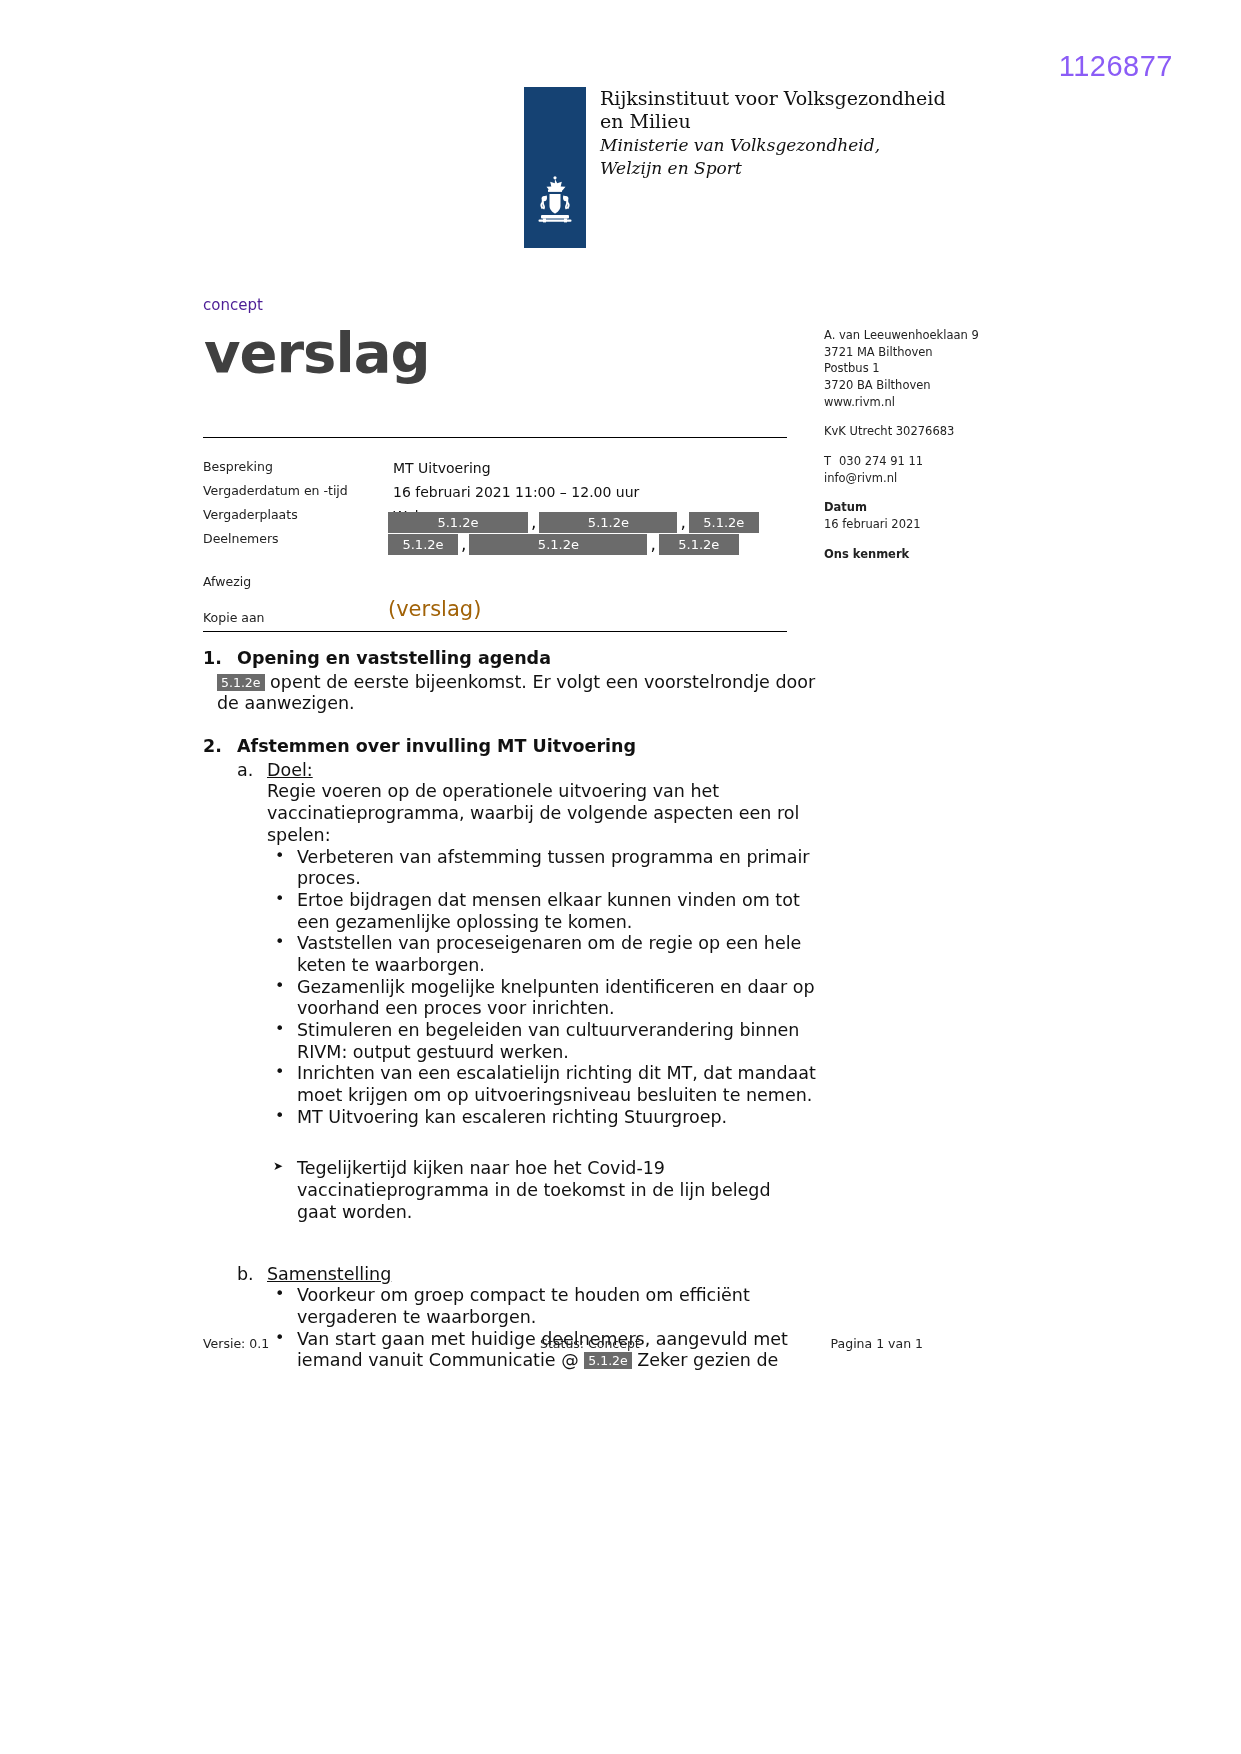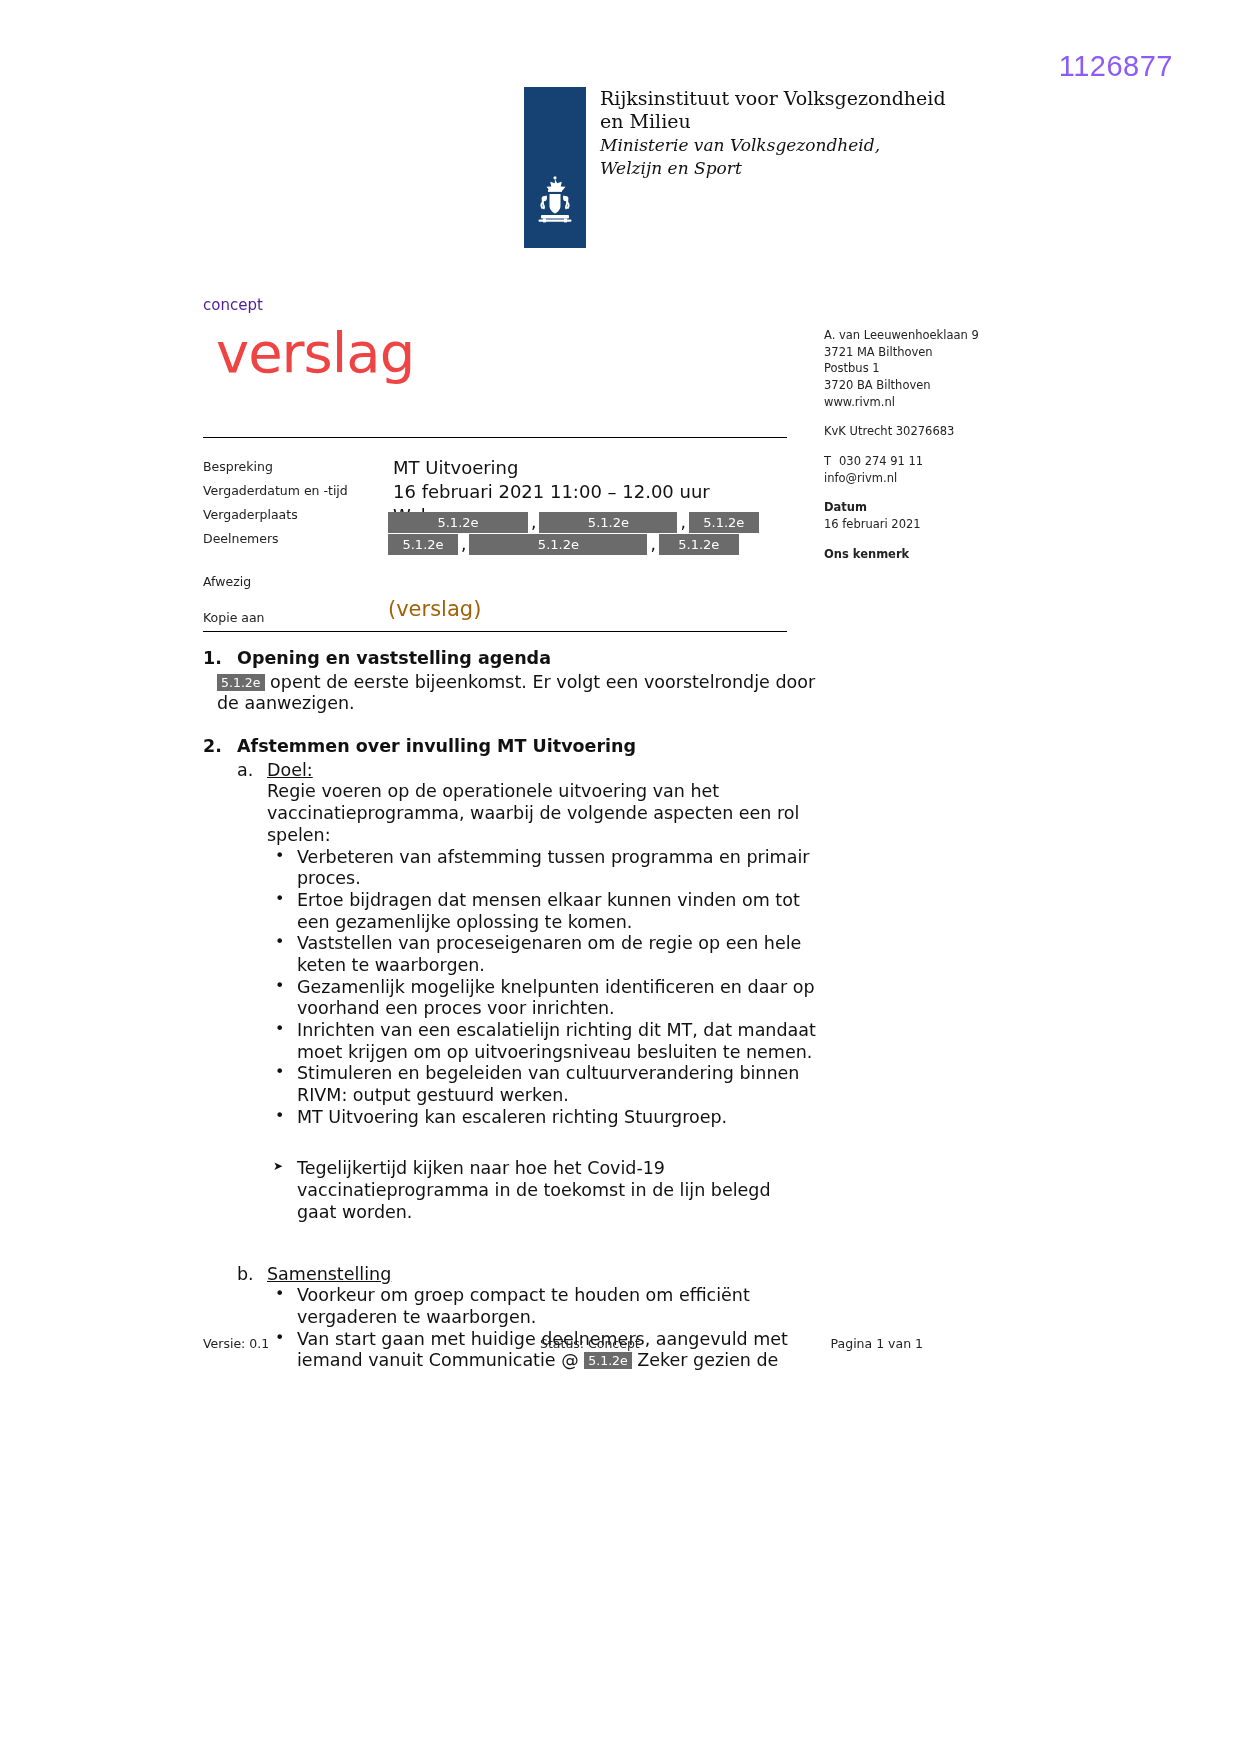--- a/index.html
+++ b/index.html
@@ -75,27 +75,27 @@
   .concept {
     position: absolute;
     left: 203px;
     top: 296px;
     font-family: "DejaVu Sans", sans-serif;
     font-size: 15px;
     color: #4c1d95;
   }
   .verslag {
     position: absolute;
-    left: 216px;
+    left: 204px;
     top: 320px;
     font-family: "DejaVu Sans", sans-serif;
     font-size: 56px;
-    font-weight: 400;
+    font-weight: 700;
     letter-spacing: -1px;
-    color: #ef4444;
+    color: #404040;
   }
 
   
   .addr {
     position: absolute;
     left: 824px;
     top: 327px;
     width: 240px;
     font-family: "DejaVu Sans", sans-serif;
     font-size: 11.5px;
@@ -129,21 +129,21 @@
   }
   .meta-label {
     width: 190px;
     flex: 0 0 190px;
     font-size: 12.5px;
     color: #222;
     line-height: 20px;
     padding-top: 1px;
   }
   .meta-value {
-    font-size: 18px;
+    font-size: 14px;
     color: #111;
     line-height: 24px;
   }
 
   .meta-afw {
     position: absolute;
     left: 203px;
     top: 572px;
     font-size: 12.5px;
     line-height: 20px;
@@ -426,22 +426,22 @@
     <div class="sub">
       <div class="sub-num">a.</div>
       <div class="sub-title">Doel:</div>
     </div>
     <div class="sub-body">Regie voeren op de operationele uitvoering van het vaccinatieprogramma, waarbij de volgende aspecten een rol spelen:</div>
     <ul class="bul" id="bul2a">
         <li>Verbeteren van afstemming tussen programma en primair proces.</li>
         <li>Ertoe bijdragen dat mensen elkaar kunnen vinden om tot een gezamenlijke oplossing te komen.</li>
         <li>Vaststellen van proceseigenaren om de regie op een hele keten te waarborgen.</li>
         <li>Gezamenlijk mogelijke knelpunten identificeren en daar op voorhand een proces voor inrichten.</li>
+        <li>Stimuleren en begeleiden van cultuurverandering binnen RIVM: output gestuurd werken.</li>
         <li>Inrichten van een escalatielijn richting dit MT, dat mandaat moet krijgen om op uitvoeringsniveau besluiten te nemen.</li>
-        <li>Stimuleren en begeleiden van cultuurverandering binnen RIVM: output gestuurd werken.</li>
         <li>MT Uitvoering kan escaleren richting Stuurgroep.</li>
       </ul>
     <div class="gap-sm"></div>
     <ul class="arrow" id="arr2a">
         <li>Tegelijkertijd kijken naar hoe het Covid-19 vaccinatieprogramma in de toekomst in de lijn belegd gaat worden.</li>
       </ul>
 
     <div class="gap-md"></div>
 
     <div class="sub">

